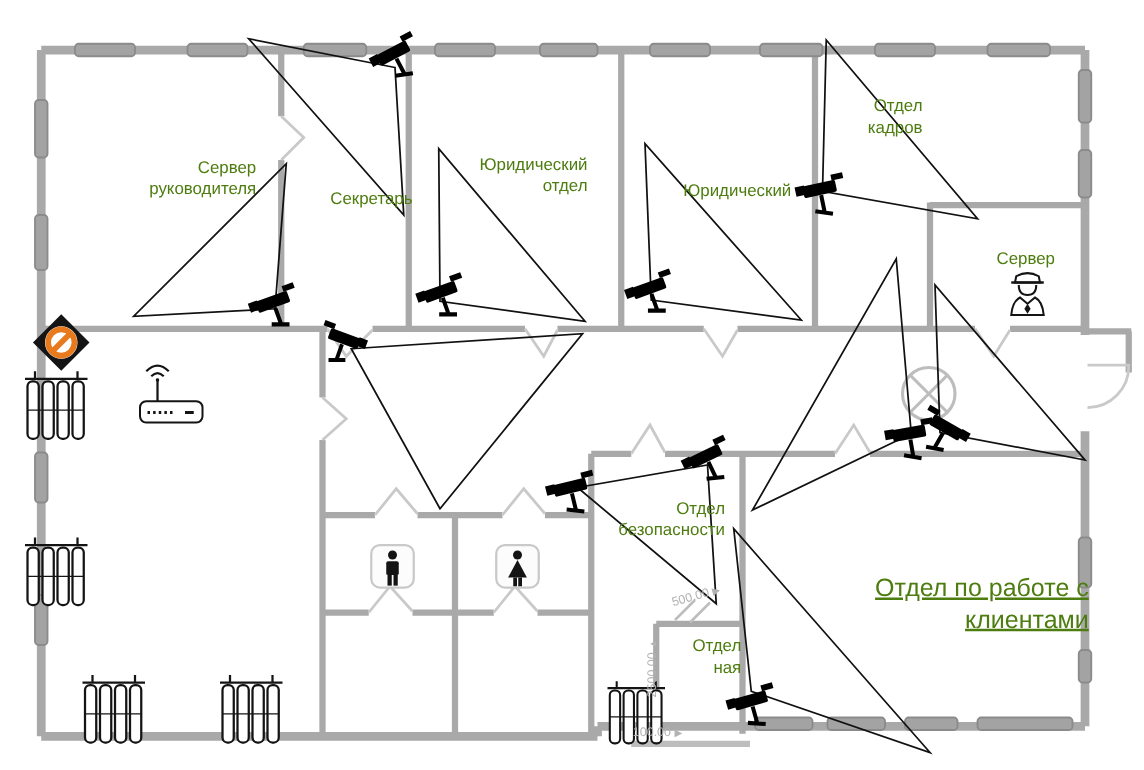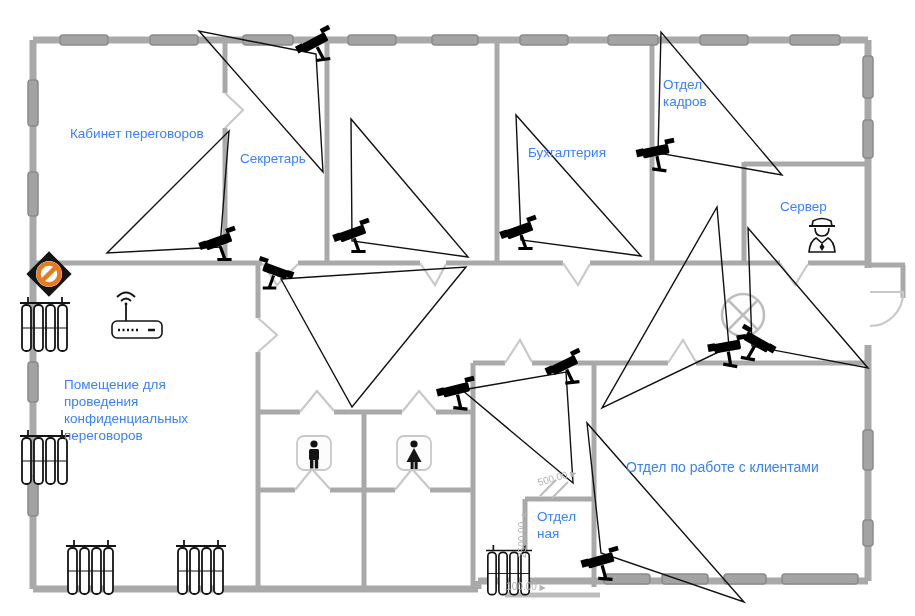--- a/index.html
+++ b/index.html
@@ -1,20 +1,20 @@
 <!DOCTYPE html>
 <html><head>
 <meta charset="utf-8">
 <style>
   html,body{margin:0;padding:0;background:#ffffff;}
   .stage{position:relative;width:915px;height:616px;background:#ffffff;overflow:hidden;
          font-family:"Liberation Sans", sans-serif;}
   .stage svg{position:absolute;left:0;top:0;}
-  .lbl{position:absolute;color:#3b82f6;font-size:13.5px;line-height:1.25;text-align:left;}
-  .lbl.big{font-size:14px;}
+  .lbl{position:absolute;color:#4d7c0f;font-size:13.5px;line-height:1.25;text-align:right;}
+  .lbl.big{font-size:20px;text-decoration:underline;}
   .dim{position:absolute;color:#b2b2b2;font-size:10px;white-space:nowrap;text-align:center;}
   .dim .arr{font-size:8px;}
   .rot90{transform:rotate(-90deg);transform-origin:center center;}
   .rot16{transform:rotate(-16deg);transform-origin:left center;}
 </style>
 </head>
 <body>
 
 <div class="stage">
 
@@ -177,26 +177,27 @@
 
   <g>
     <use href="#rad" transform="translate(20,297)"></use>
     <use href="#rad" transform="translate(20,430)"></use>
     <use href="#rad" transform="translate(66,540)"></use>
     <use href="#rad" transform="translate(176,540)"></use>
     <use href="#rad" transform="translate(486,545) scale(0.92)"></use>
   </g>
 </svg>
 
-<div class="lbl" style="left:70px;top:126px;width:135px">Кабинет переговоров</div>
+<div class="lbl" style="left:70px;top:126px;width:135px">Сервер руководителя</div>
 <div class="lbl" style="left:240px;top:151px;width:90px">Секретарь</div>
-<div class="lbl" style="left:528px;top:145px;width:105px">Бухгалтерия</div>
+<div class="lbl" style="left:352px;top:124px;width:118px">Юридический отдел</div>
+<div class="lbl" style="left:528px;top:145px;width:105px">Юридический</div>
 <div class="lbl" style="left:663px;top:77px;width:75px">Отдел кадров</div>
 <div class="lbl" style="left:780px;top:199px;width:64px">Сервер</div>
-<div class="lbl" style="left:64px;top:377px;width:163px">Помещение для проведения конфиденциальных переговоров</div>
+<div class="lbl" style="left:487px;top:399px;width:93px">Отдел безопасности</div>
 <div class="lbl" style="left:537px;top:509px;width:56px">Отдел ная</div>
 <div class="lbl big" style="left:626px;top:459px;width:245px">Отдел по работе с клиентами</div>
 
 <div class="dim rot90" style="left:487px;top:529px;width:70px">
   <span>2500.00</span>
   <span class="arr">▲</span>
 </div>
 <div class="dim rot16" style="left:528px;top:480px;width:60px">
   <span>500.00</span>
   <span class="arr">▶</span>

